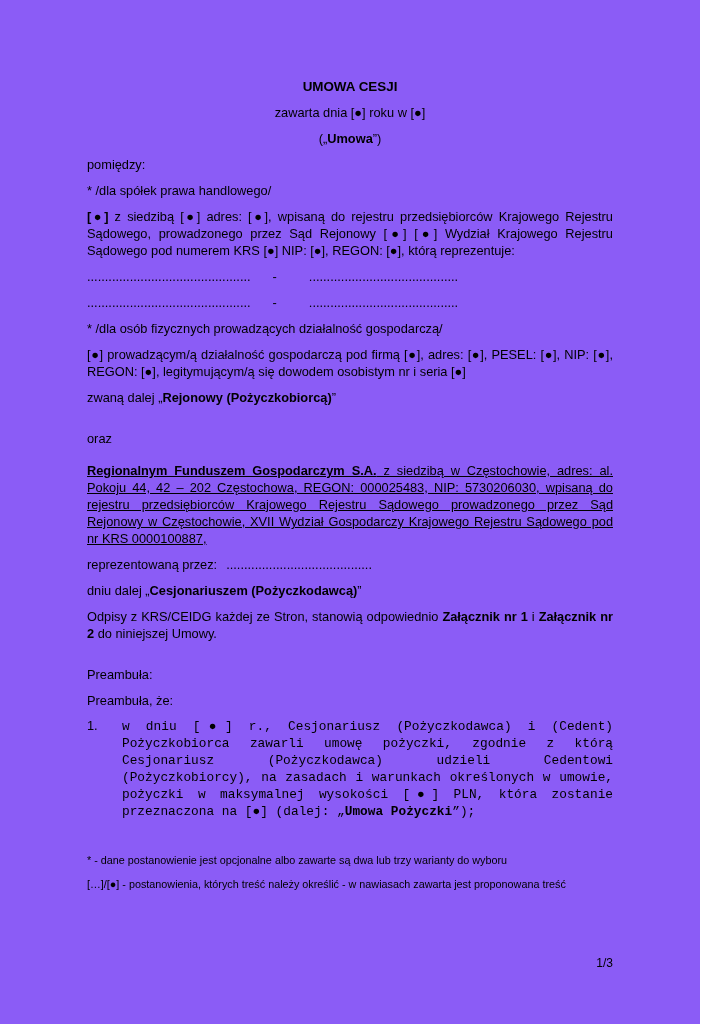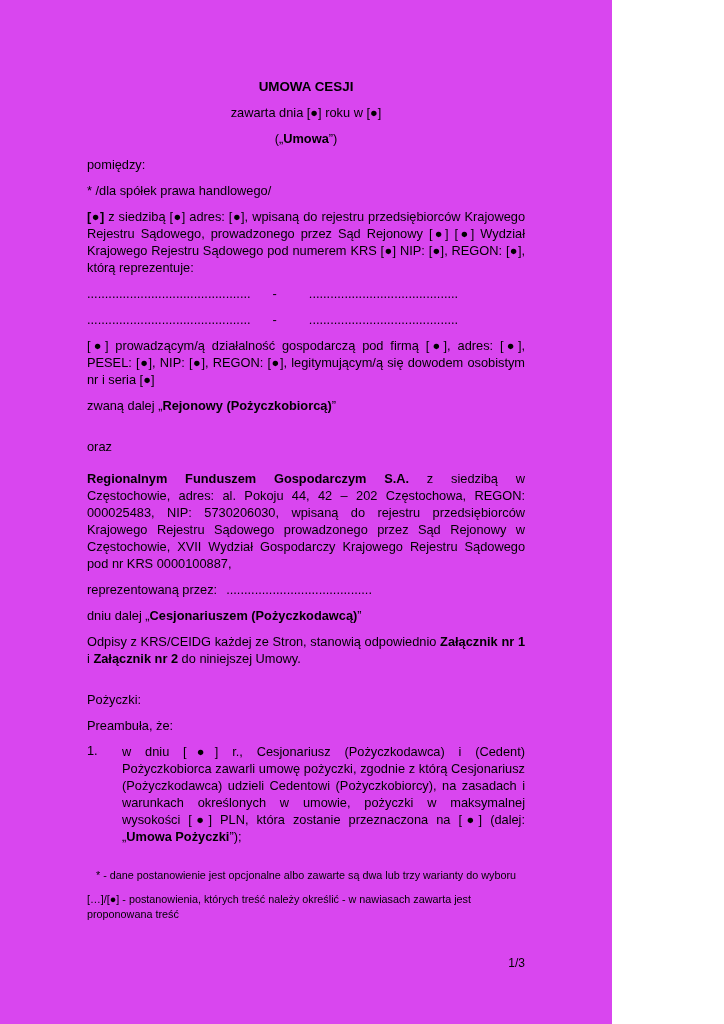--- a/index.html
+++ b/index.html
@@ -1,44 +1,44 @@
 <!DOCTYPE html>
 <html><head>
 <meta charset="utf-8">
 <style>
   * { box-sizing: border-box; margin: 0; padding: 0; }
   html, body { background: #ffffff; }
   body { width: 724px; }
   .page {
     position: relative;
-    width: 612px;
+    width: 700px;
     height: 1024px;
-    background: #d946ef;
+    background: #8b5cf6;
     color: #000000;
     font-family: "Liberation Sans", "DejaVu Sans", sans-serif;
     font-size: 12.8px;
     padding: 78px 87px 40px 87px;
     overflow: hidden;
   }
   p { line-height: 17px; margin: 0 0 9px 0; }
   .center  { text-align: center; }
   .justify { text-align: justify; }
   .bold    { font-weight: bold; }
   .title   { font-weight: bold; font-size: 13.4px; }
   .mt-sm   { margin-top: 8px; }
-  .mt-md   { margin-top: 15px; }
+  .mt-md   { margin-top: 15px; text-decoration: underline; }
   .mt-lg   { margin-top: 24px; }
   .dots-row { white-space: nowrap; }
   .dots-row .dash { display: inline-block; margin: 0 32px 0 22px; }
   .repr .dots { margin-left: 9px; }
   .numbered { display: flex; }
   .numbered .num { width: 35px; flex-shrink: 0; }
-  .numbered .num-text { flex: 1; text-align: justify; }
+  .numbered .num-text { flex: 1; text-align: justify; font-family: Liberation Mono, monospace; }
   .footnote { font-size: 10.8px; line-height: 15px; margin-bottom: 9px; }
-  .footnote-first { margin-top: 14px; text-align: center; }
+  .footnote-first { margin-top: 24px; }
   .page-number {
     position: absolute;
     right: 87px;
     bottom: 54px;
     font-size: 12px;
   }
 </style>
 </head>
 <body>
 
@@ -53,37 +53,38 @@
   <p>pomiędzy:</p>
 
   <p>* /dla spółek prawa handlowego/</p>
 
   <p class="justify"><span class="bold">[●]</span><span> z siedzibą [●] adres: [●], wpisaną do rejestru przedsiębiorców Krajowego Rejestru Sądowego, prowadzonego przez Sąd Rejonowy [●] [●] Wydział Krajowego Rejestru Sądowego pod numerem KRS [●] NIP: [●], REGON: [●], którą reprezentuje:</span></p>
 
   <p class="dots-row"><span>..............................................</span><span class="dash">-</span><span>..........................................</span></p>
 
   <p class="dots-row"><span>..............................................</span><span class="dash">-</span><span>..........................................</span></p>
 
+  <p>* /dla osób fizycznych prowadzących działalność gospodarczą/</p>
 
   <p class="justify">[●] prowadzącym/ą działalność gospodarczą pod firmą [●], adres: [●], PESEL: [●], NIP: [●], REGON: [●], legitymującym/ą się dowodem osobistym nr i seria [●]</p>
 
   <p class="mt-sm"><span>zwaną dalej „</span><span class="bold">Rejonowy (Pożyczkobiorcą)</span><span>”</span></p>
 
   <p class="mt-lg">oraz</p>
 
   <p class="justify mt-md"><span class="bold">Regionalnym Funduszem Gospodarczym S.A.</span><span> z siedzibą w Częstochowie, adres: al. Pokoju 44, 42 – 202 Częstochowa, REGON: 000025483, NIP: 5730206030, wpisaną do rejestru przedsiębiorców Krajowego Rejestru Sądowego prowadzonego przez Sąd Rejonowy w Częstochowie, XVII Wydział Gospodarczy Krajowego Rejestru Sądowego pod nr KRS 0000100887,</span></p>
 
   <p class="repr"><span>reprezentowaną przez:</span><span class="dots">.........................................</span></p>
 
   <p><span>dniu dalej „</span><span class="bold">Cesjonariuszem (Pożyczkodawcą)</span><span>”</span></p>
 
 
   <p class="justify"><span>Odpisy z KRS/CEIDG każdej ze Stron, stanowią odpowiednio </span><span class="bold">Załącznik nr 1</span><span> i </span><span class="bold">Załącznik nr 2</span><span> do niniejszej Umowy.</span></p>
 
-  <p class="mt-lg">Pożyczki:</p>
+  <p class="mt-lg">Preambuła:</p>
 
   <p>Preambuła, że:</p>
 
   <div class="numbered">
     <span class="num">1.</span>
     <p class="num-text"><span>w dniu [●] r., Cesjonariusz (Pożyczkodawca) i (Cedent) Pożyczkobiorca zawarli umowę pożyczki, zgodnie z którą Cesjonariusz (Pożyczkodawca) udzieli Cedentowi (Pożyczkobiorcy), na zasadach i warunkach określonych w umowie, pożyczki w maksymalnej wysokości [●] PLN, która zostanie przeznaczona na [●] (dalej: „</span><span class="bold">Umowa Pożyczki</span><span>”);</span></p>
   </div>
 
   <p class="footnote footnote-first">* - dane postanowienie jest opcjonalne albo zawarte są dwa lub trzy warianty do wyboru</p>
 

